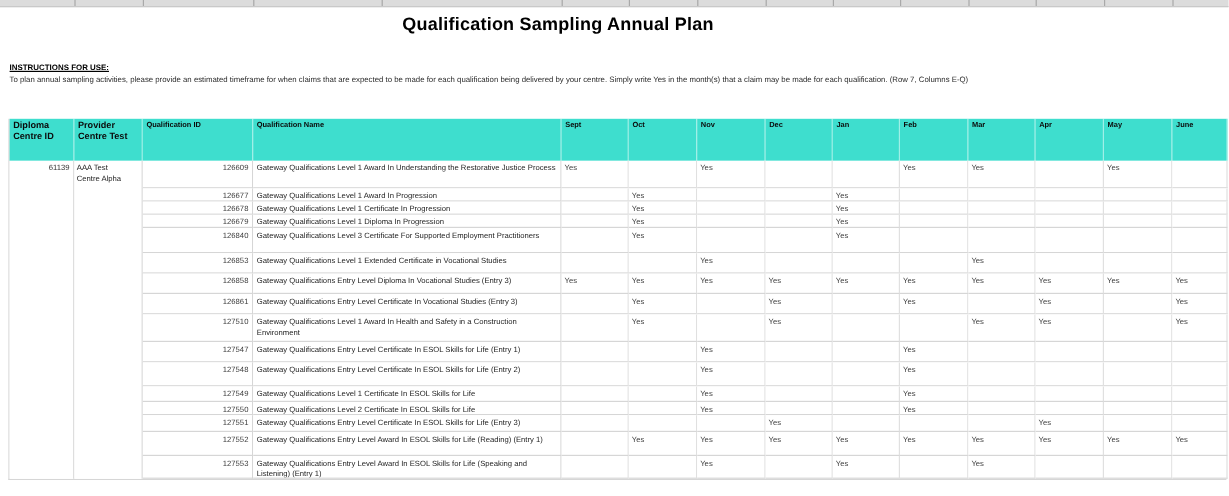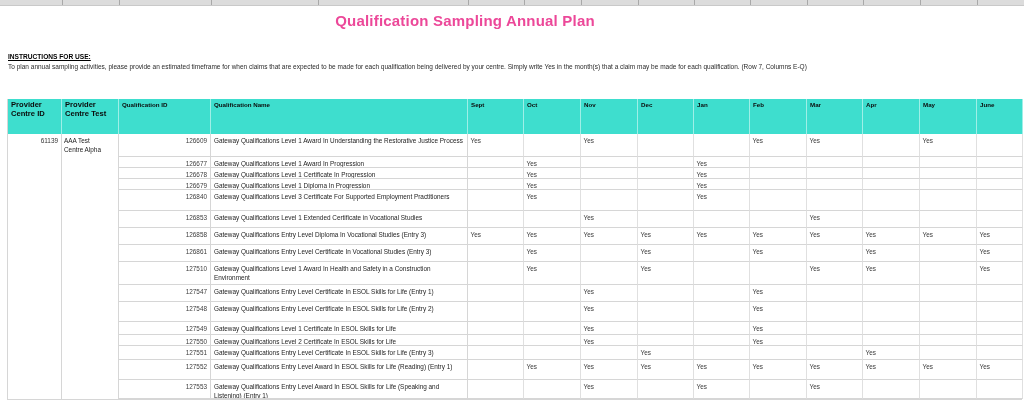--- a/index.html
+++ b/index.html
@@ -6,21 +6,21 @@
   #sheet{
     position:relative;width:1024px;height:413px;background:#ffffff;
     font-family:"Liberation Sans","DejaVu Sans",sans-serif;
     overflow:hidden;color:#1f1f1f;
   }
   
   #top-strip{position:absolute;left:0;top:0;width:1024px;height:5px;background:#dcdcdc;border-bottom:1px solid #c9c9c9;}
   #top-strip .tick{position:absolute;top:0;width:1px;height:5px;background:#a9a9a9;}
   
   #title-wrap{position:absolute;left:0;top:12px;width:930px;text-align:center;}
-  #page-title{font-size:15px;font-weight:700;color:#ec4899;letter-spacing:.2px;}
+  #page-title{font-size:15px;font-weight:700;color:#000000;letter-spacing:.2px;}
   
   #instructions{position:absolute;left:8px;top:53px;width:1010px;}
   #instructions .head{font-size:6.6px;font-weight:700;text-decoration:underline;color:#000;margin-bottom:2.5px;}
   #instructions .body{font-size:6.5px;color:#2a2a2a;white-space:nowrap;}
   
   #plan-table{
     position:absolute;left:7px;top:99px;width:1015px;
     display:grid;
     grid-template-columns:54px 57px 92px 257px 56px 57px 57px 56px 56px 57px 56px 57px 57px 46px;
     grid-template-rows:35px 23px 11px 11px 11px 21px 17px 17px 17px 23px 17px 20px 13px 11px 14px 20px 19px;
@@ -72,21 +72,21 @@
   <div id="title-wrap">
     <span id="page-title">Qualification Sampling Annual Plan</span>
   </div>
 
   <div id="instructions">
     <div class="head">INSTRUCTIONS FOR USE:</div>
     <div class="body">To plan annual sampling activities, please provide an estimated timeframe for when claims that are expected to be made for each qualification being delivered by your centre. Simply write Yes in the month(s) that a claim may be made for each qualification. (Row 7, Columns E-Q)</div>
   </div>
 
   <div id="plan-table">
-    <div class="hcell big">Provider Centre ID</div>
+    <div class="hcell big">Diploma Centre ID</div>
     <div class="hcell big">Provider Centre Test</div>
     <div class="hcell">Qualification ID</div>
     <div class="hcell">Qualification Name</div>
     <div class="hcell">Sept</div>
     <div class="hcell">Oct</div>
     <div class="hcell">Nov</div>
     <div class="hcell">Dec</div>
     <div class="hcell">Jan</div>
     <div class="hcell">Feb</div>
     <div class="hcell">Mar</div>

